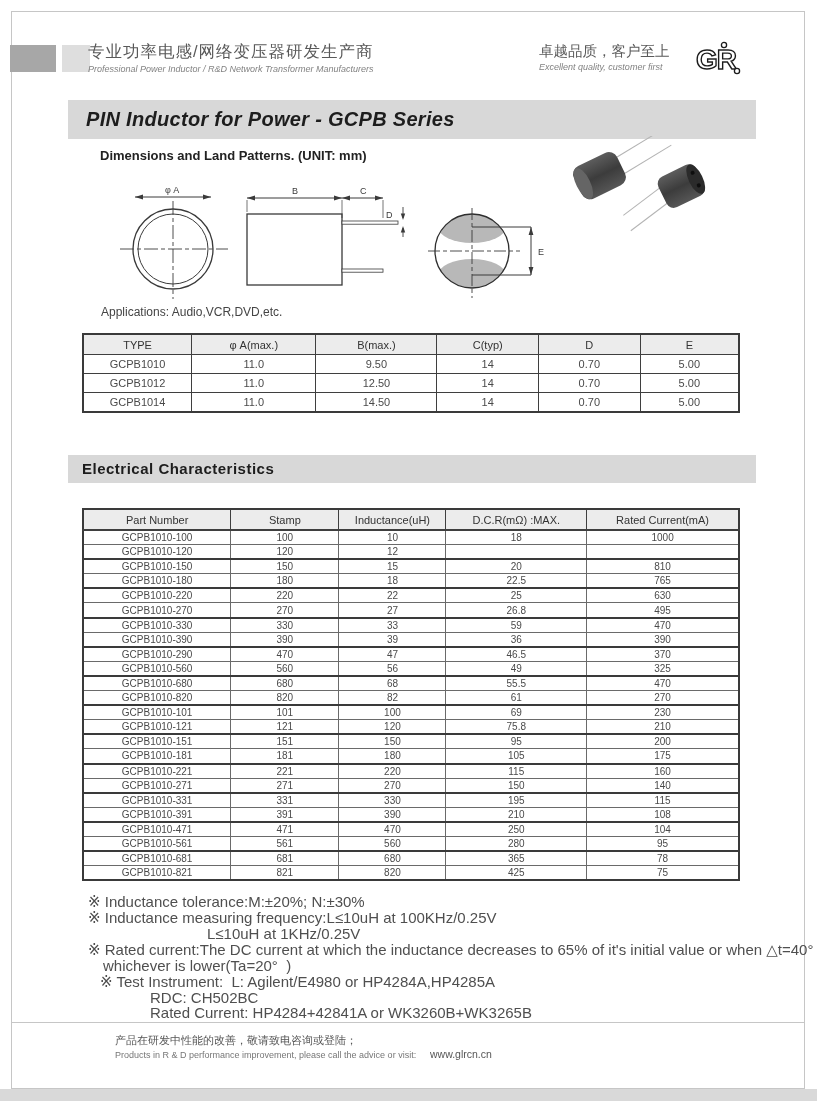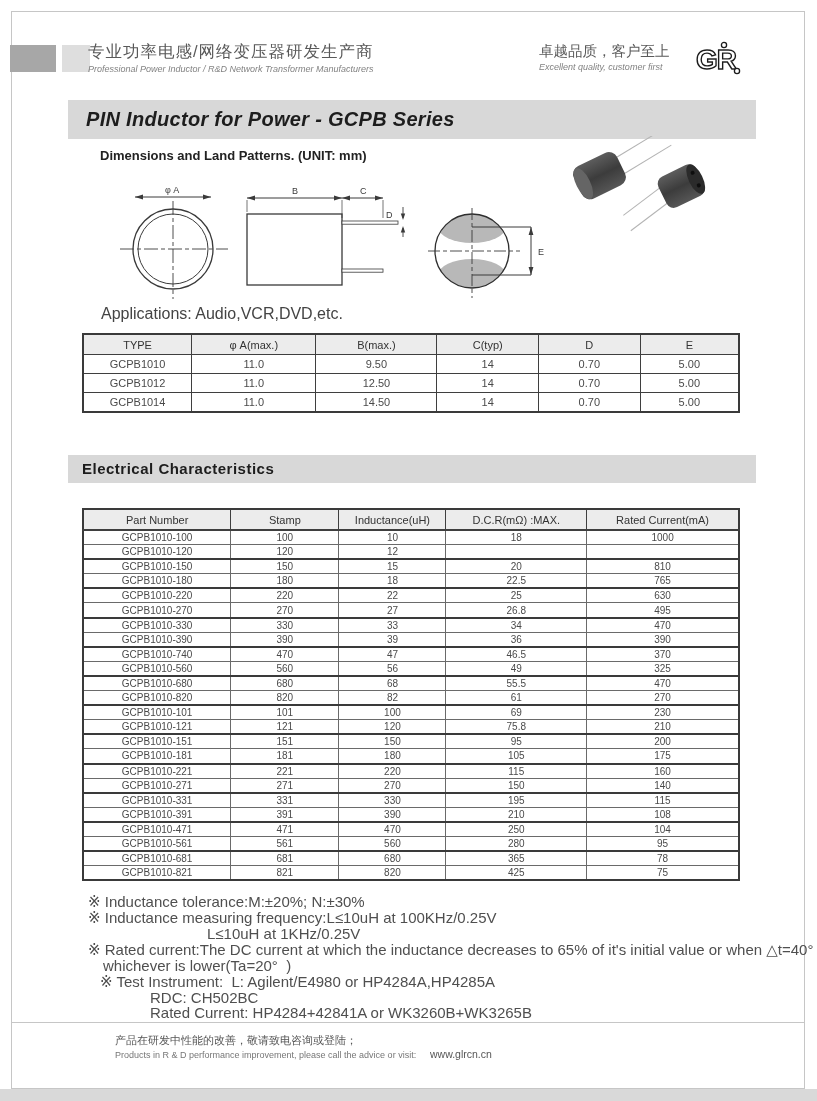--- a/index.html
+++ b/index.html
@@ -12,21 +12,21 @@
   .hdr-block-light{left:62px;top:45px;width:28px;height:27px;background:#dedede;}
   .hdr-cn{left:88px;top:41px;font-size:16.5px;color:#595959;letter-spacing:1px;}
   .hdr-en{left:88px;top:64px;font-size:9px;font-style:italic;color:#828282;}
   .slogan-cn{left:539px;top:42px;font-size:14.5px;color:#595959;}
   .slogan-en{left:539px;top:62px;font-size:9px;font-style:italic;color:#828282;}
   .logo{left:694px;top:40px;}
   .title-bar{left:68px;top:100px;width:688px;height:39px;background:#d8d8d8;
              font-size:20px;font-weight:bold;font-style:italic;color:#1d1d1d;
              line-height:39px;padding-left:18px;box-sizing:border-box;letter-spacing:.3px;}
   .dim-heading{left:100px;top:148px;font-size:13px;font-weight:bold;color:#222;}
-  .applications{left:101px;top:305px;font-size:16px;color:#444;}
+  .applications{left:101px;top:305px;font-size:12px;color:#444;}
   .sec-bar{left:68px;top:455px;width:688px;height:28px;background:#d8d8d8;
            font-size:15px;font-weight:bold;color:#1d1d1d;line-height:28px;
            padding-left:14px;box-sizing:border-box;letter-spacing:.5px;}
   table.data-table{border-collapse:collapse;table-layout:fixed;background:#fff;}
   .data-table th,.data-table td{border:1px solid #555;text-align:center;
            padding:0;overflow:hidden;white-space:nowrap;}
   .data-table th{background:#ececec;font-weight:normal;color:#333;}
   .dim-table{left:82px;top:333px;width:658px;font-size:11px;}
   .dim-table th{height:19px;}
   .dim-table td{height:18px;color:#4a4a4a;}
@@ -240,32 +240,32 @@
           <td>GCPB1010-270</td>
           <td>270</td>
           <td>27</td>
           <td>26.8</td>
           <td>495</td>
         </tr>
         <tr>
           <td>GCPB1010-330</td>
           <td>330</td>
           <td>33</td>
-          <td>34</td>
+          <td>59</td>
           <td>470</td>
         </tr>
         <tr>
           <td>GCPB1010-390</td>
           <td>390</td>
           <td>39</td>
           <td>36</td>
           <td>390</td>
         </tr>
         <tr>
-          <td>GCPB1010-740</td>
+          <td>GCPB1010-290</td>
           <td>470</td>
           <td>47</td>
           <td>46.5</td>
           <td>370</td>
         </tr>
         <tr>
           <td>GCPB1010-560</td>
           <td>560</td>
           <td>56</td>
           <td>49</td>

